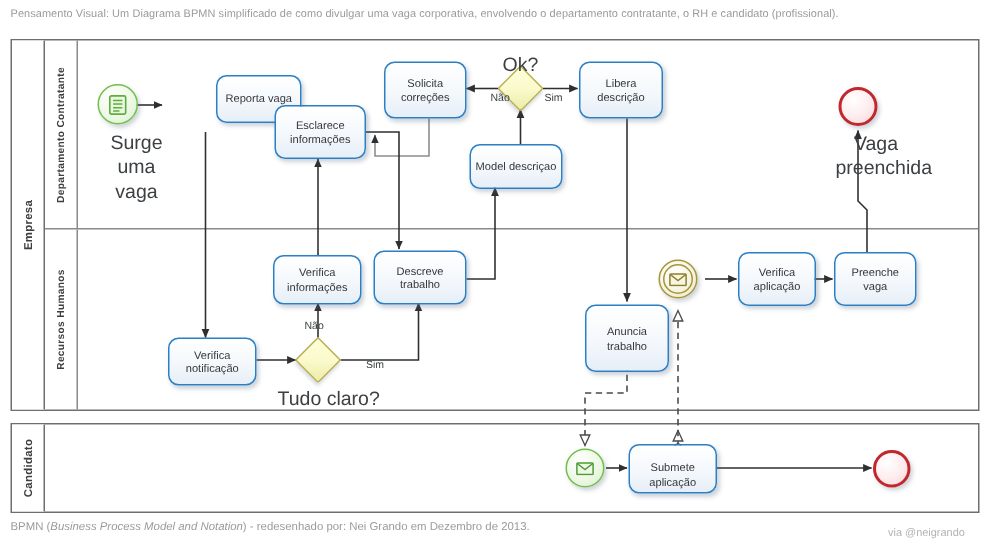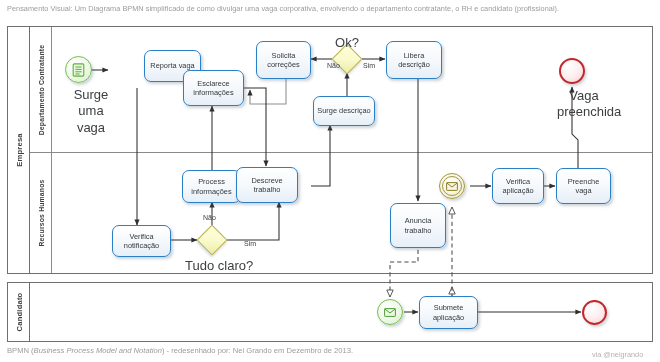--- a/index.html
+++ b/index.html
@@ -186,40 +186,40 @@
   <div class="gw" style="left:336px;top:48px;width:22px;height:22px;"></div>
   <div class="lbl" style="left:328px;top:35px;width:38px;"><span>Ok?</span></div>
   <div class="flow-lbl" style="left:327px;top:62px;"><span>Não</span></div>
   <div class="flow-lbl" style="left:363px;top:62px;"><span>Sim</span></div>
 
   <div class="task" style="left:386px;top:41px;width:56px;height:38px;">
     <span>Libera descrição</span>
   </div>
 
   <div class="task" style="left:313px;top:96px;width:62px;height:30px;">
-    <span>Surge descriçao</span>
+    <span>Model descriçao</span>
   </div>
 
   <div class="ev ev-end" style="left:559px;top:58px;width:26px;height:26px;"></div>
   <div class="lbl wrap" style="left:545px;top:88px;width:54px;"><span>Vaga preenchida</span></div>
 
   <div class="task" style="left:112px;top:225px;width:59px;height:32px;justify-content:flex-end;">
     <span>Verifica notificação</span>
   </div>
 
   <div class="gw" style="left:201px;top:229px;width:22px;height:22px;"></div>
   <div class="lbl" style="left:185px;top:258px;width:55px;"><span>Tudo claro?</span></div>
   <div class="flow-lbl" style="left:203px;top:214px;"><span>Não</span></div>
   <div class="flow-lbl" style="left:244px;top:240px;"><span>Sim</span></div>
 
   <div class="task" style="left:182px;top:170px;width:59px;height:33px;">
-    <span>Process informações</span>
-  </div>
-
-  <div class="task" style="left:236px;top:167px;width:62px;height:36px;">
+    <span>Verifica informações</span>
+  </div>
+
+  <div class="task" style="left:249px;top:167px;width:62px;height:36px;">
     <span>Descreve trabalho</span>
   </div>
 
   <div class="task" style="left:390px;top:203px;width:56px;height:45px;">
     <span>Anuncia trabalho</span>
   </div>
 
   <div class="ev ev-inter" style="left:439px;top:173px;width:26px;height:26px;">
     <div class="ring"></div>
     <svg width="12" height="9" viewBox="0 0 12 9" style="position:relative;">
@@ -236,21 +236,21 @@
     <span>Verifica aplicação</span>
   </div>
 
   <div class="ev ev-start" style="left:377px;top:299px;width:26px;height:26px;">
     <svg width="12" height="9" viewBox="0 0 12 9">
       <rect x="0.6" y="0.6" width="10.8" height="7.8" rx="0.6" fill="#eef8e6" stroke="#4f9c33" stroke-width="1"></rect>
       <path d="M0.8,1 L6,5 L11.2,1" fill="none" stroke="#4f9c33" stroke-width="1"></path>
     </svg>
   </div>
 
-  <div class="task" style="left:419px;top:296px;width:59px;height:33px;">
+  <div class="task" style="left:419px;top:296px;width:59px;height:33px;align-items:flex-end;">
     <span>Submete aplicação</span>
   </div>
 
   <div class="ev ev-end" style="left:582px;top:300px;width:25px;height:25px;"></div>
 
   <div class="caption-bot"><span>BPMN (</span><i>Business Process Model and Notation</i><span>) - redesenhado por: Nei Grando em Dezembro de 2013.</span></div>
 
   <div class="credit">via @neigrando</div>
 
 </div>

